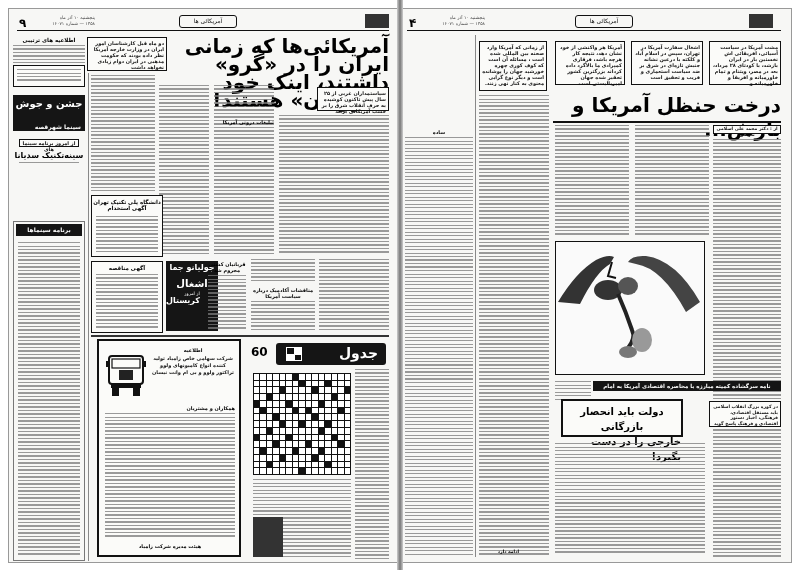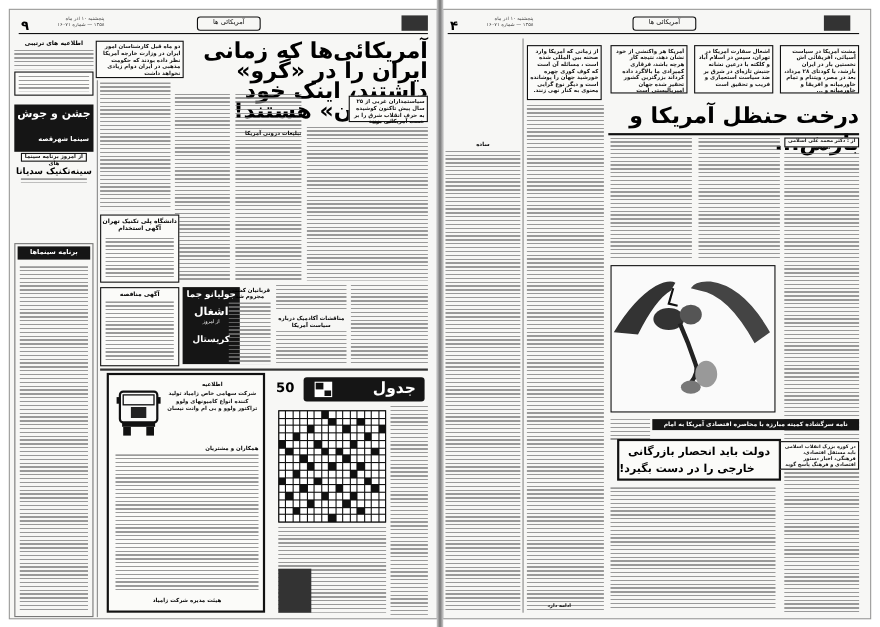--- a/index.html
+++ b/index.html
@@ -48,21 +48,21 @@
       <div class="lines" style="left:0;top:8px;width:72px;height:18px"></div>
       <div class="box" style="left:0;top:28px;width:72px;height:22px">
         <div class="lines" style="left:3px;top:3px;width:64px;height:14px"></div>
       </div>
     </div>
 
     <div class="box" style="left:78px;top:28px;width:80px;height:34px;padding:2px">
       <div class="txt" style="position:static;font-size:5px;line-height:6px;color:#111;font-weight:bold">دو ماه قبل کارشناسان امور ایران در وزارت خارجه آمریکا نظر داده بودند که حکومت مذهبی در ایران دوام زیادی نخواهد داشت</div>
     </div>
 
-    <div class="blk" style="left:4px;top:86px;width:72px;height:43px">
+    <div class="blk" style="left:4px;top:86px;width:72px;height:36px">
       <div class="hl" style="color:#fff;font-size:10px;text-align:center;margin-top:3px">جشن و جوش</div>
       <div style="height:14px"></div>
       <div class="hl" style="color:#fff;font-size:6px;padding-right:4px">سینما شهرقصه</div>
     </div>
 
     <div class="abs" style="left:4px;top:130px;width:72px;height:30px">
       <div class="box" style="left:6px;top:0;width:60px;height:8px;font-size:5px;text-align:center;line-height:6px;direction:rtl;font-weight:bold">از امروز برنامه سینما های</div>
       <div class="hl" style="position:absolute;top:12px;width:72px;text-align:center;font-size:8px">سینه‌تکنیک سدیانا</div>
       <div class="lines" style="left:6px;top:23px;width:60px;height:4px"></div>
     </div>
@@ -95,21 +95,21 @@
 
     <div class="box" style="left:82px;top:252px;width:72px;height:72px">
       <div class="hl" style="font-size:5.5px;text-align:center;margin-top:3px">آگهی مناقصه</div>
       <div class="lines" style="left:4px;top:12px;width:62px;height:54px"></div>
     </div>
 
     <div class="blk" style="left:157px;top:252px;width:52px;height:70px">
       <div class="hl" style="color:#fff;font-size:8px;text-align:center;margin-top:2px;line-height:9px">جولیانو جما</div>
       <div class="hl" style="color:#fff;font-size:10px;text-align:center;margin-top:6px">اشغال</div>
       <div style="color:#fff;font-size:4.5px;text-align:center;direction:rtl;margin-top:2px">از امروز</div>
-      <div class="hl" style="color:#fff;font-size:8px;text-align:center;margin-top:8px">کریستال</div>
+      <div class="hl" style="color:#fff;font-size:8px;text-align:left;margin-top:0">کریستال</div>
     </div>
 
     <div class="abs hl" style="left:198px;top:252px;width:40px;font-size:5px;text-align:center">قربانیان کشتی مجروم شد</div>
     <div class="lines" style="left:199px;top:266px;width:38px;height:56px"></div>
 
     <div class="abs hl" style="left:242px;top:278px;width:64px;font-size:5px;text-align:center">مناقشات آکادمیک درباره سیاست آمریکا</div>
     <div class="lines" style="left:242px;top:250px;width:64px;height:24px"></div>
     <div class="lines" style="left:242px;top:292px;width:64px;height:30px"></div>
     <div class="lines" style="left:310px;top:250px;width:70px;height:72px"></div>
 
@@ -135,21 +135,21 @@
 
     <div class="blk" style="left:267px;top:334px;width:110px;height:22px;border-radius:3px">
       <div class="abs" style="left:10px;top:4px;width:16px;height:14px;background:#fff;display:grid;grid-template-columns:1fr 1fr;grid-template-rows:1fr 1fr;gap:1px;padding:1px">
         <span style="background:#111"></span>
           <span style="background:#fff"></span>
           <span style="background:#fff"></span>
           <span style="background:#111"></span>
       </div>
       <div class="hl" style="color:#fff;font-size:14px;position:absolute;right:8px;top:2px">جدول</div>
     </div>
-    <div class="abs hl" style="left:242px;top:336px;font-size:12px">50</div>
+    <div class="abs hl" style="left:242px;top:336px;font-size:12px">60</div>
     <div class="grid" id="cw" style="left:244px;top:364px;width:98px;height:102px">
         <div></div>
         <div></div>
         <div></div>
         <div></div>
         <div></div>
         <div></div>
         <div class="b"></div>
         <div></div>
         <div></div>
@@ -423,23 +423,23 @@
         <ellipse cx="72" cy="110" rx="9" ry="6" fill="#777"></ellipse>
       </svg>
     </div>
     <div class="lines" style="left:306px;top:232px;width:2px;height:0"></div>
     <div class="lines" style="left:152px;top:372px;width:36px;height:20px"></div>
 
     <div class="blk" style="left:190px;top:372px;width:188px;height:10px">
       <div style="font-size:5.5px;text-align:center;direction:rtl;line-height:10px;font-weight:bold">نامه سرگشاده کمیته مبارزه با محاصره اقتصادی آمریکا به امام</div>
     </div>
 
-    <div class="box" style="left:158px;top:390px;width:149px;height:38px;border-width:2px">
+    <div class="box" style="left:158px;top:390px;width:122px;height:38px;border-width:2px">
       <div class="hl" style="font-size:10px;line-height:15px;text-align:center;margin-top:3px">دولت باید انحصار بازرگانی</div>
-      <div class="hl" style="font-size:10px;line-height:15px;text-align:left">خارجی را در دست بگیرد!</div>
+      <div class="hl" style="font-size:10px;line-height:15px;text-align:right">خارجی را در دست بگیرد!</div>
     </div>
 
     <div class="box" style="left:306px;top:392px;width:72px;height:26px;padding:2px">
       <div class="txt" style="position:static;color:#111;font-weight:bold;font-size:4.5px;line-height:5.5px">در کوره بزرگ انقلاب اسلامی باید مستقل اقتصادی، فرهنگی، اخبار دستور اقتصادی و فرهنگ پاسخ گوید</div>
     </div>
 
     <div class="lines" style="left:152px;top:434px;width:150px;height:110px"></div>
     <div class="abs hl" style="left:76px;top:540px;width:40px;font-size:4.5px">ادامه دارد</div>
   </div>
 

